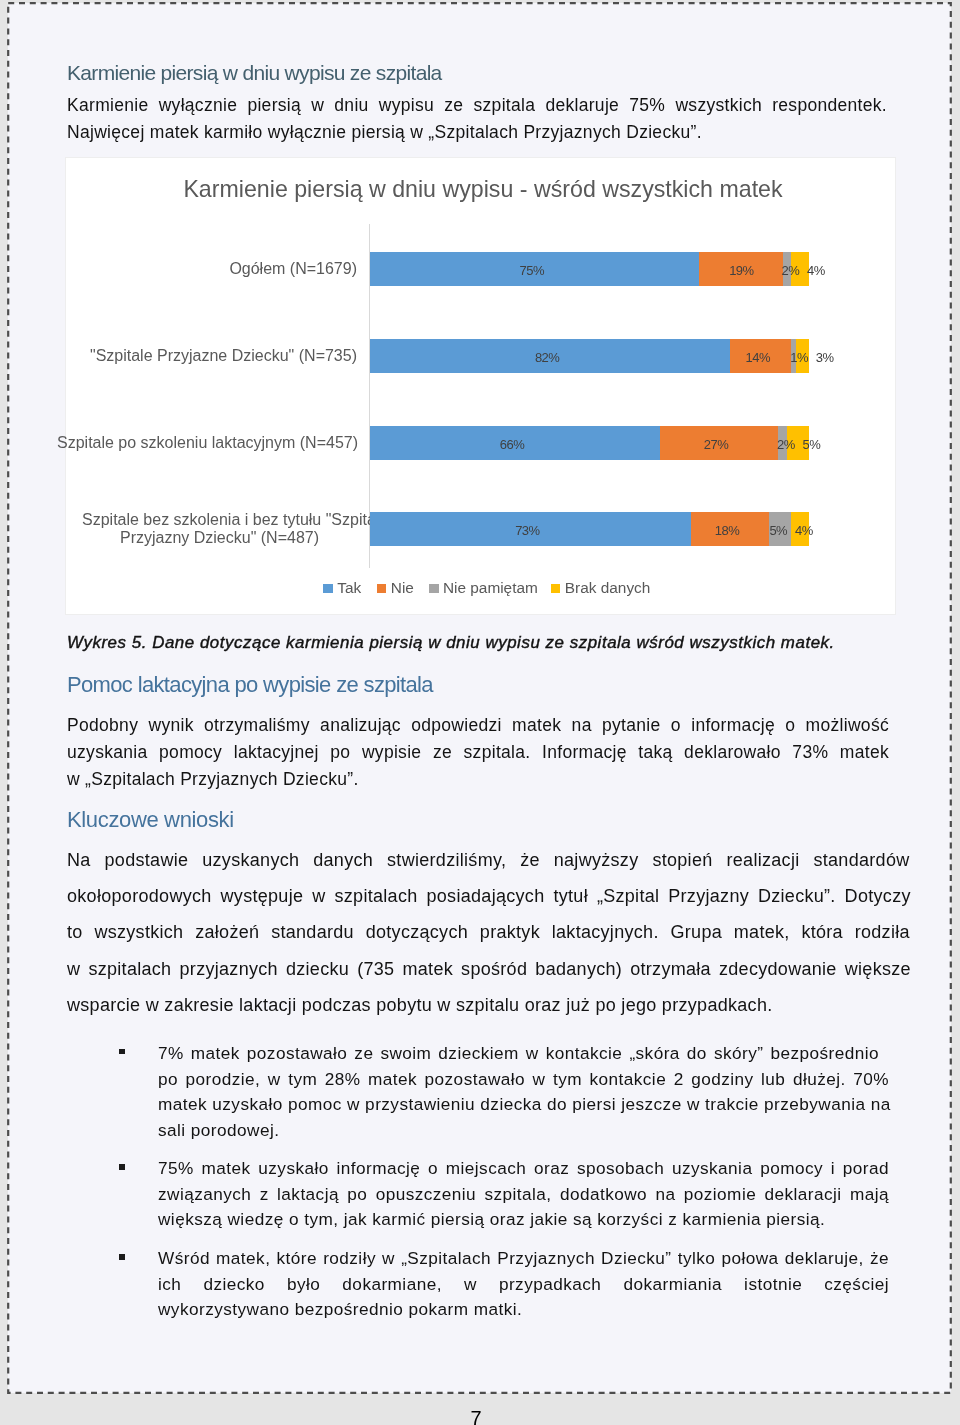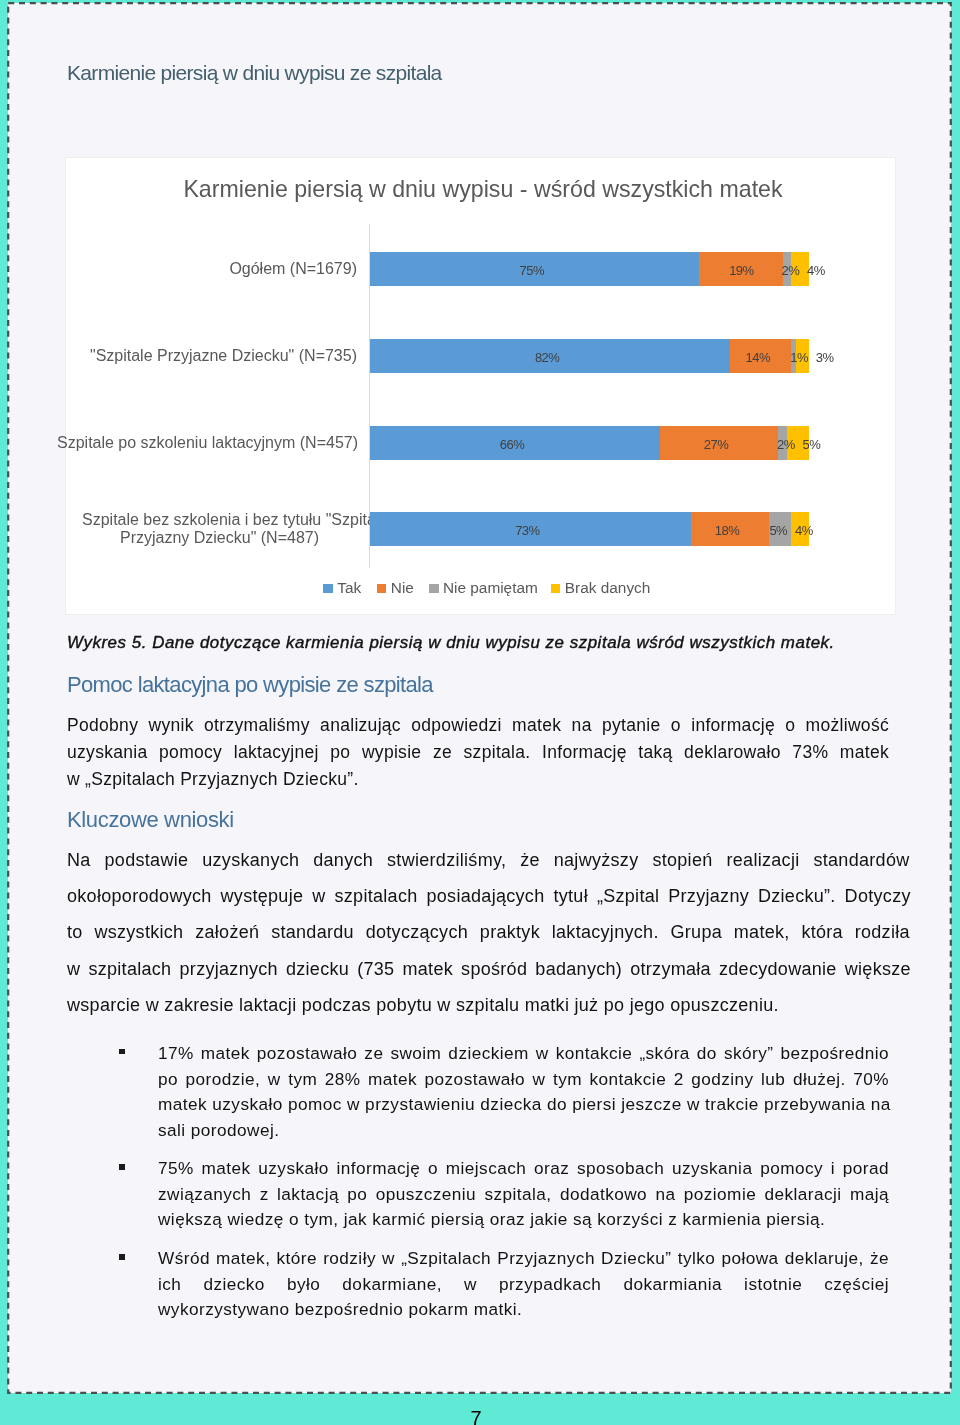--- a/index.html
+++ b/index.html
@@ -1,18 +1,18 @@
 <!DOCTYPE html>
 <html><head>
 <meta charset="utf-8">
 <style>
   html,body{margin:0;padding:0;}
   body{width:960px;height:1425px;background:#ffffff;
        font-family:"Liberation Sans",sans-serif;}
-  #page{position:absolute;left:0;top:0;width:960px;height:1425px;overflow:hidden;background:#5eead4;}
+  #page{position:absolute;left:0;top:0;width:960px;height:1425px;overflow:hidden;background:#e5e5e5;}
   #sheet{position:absolute;left:8px;top:3px;width:943px;height:1390px;background:#f5f5fa;}
   #sheetborder{position:absolute;left:6px;top:1px;width:947px;height:1394px;}
   .blk{position:absolute;}
   .ln{display:block;white-space:nowrap;}
 
   #h1{left:67px;top:61px;font-size:21px;color:#44606e;line-height:24px;letter-spacing:-0.68px;}
   #p1{left:67px;top:91.5px;width:820px;font-size:17.5px;color:#131313;line-height:27.4px;letter-spacing:0.3px;}
   #p1 .ln{white-space:nowrap;}
 
   #caption{left:67px;top:631px;width:830px;font-size:16.9px;letter-spacing:0.54px;color:#131313;
@@ -55,20 +55,24 @@
 </style>
 </head>
 <body>
 
 <div id="page">
 <div id="sheet"></div>
 <svg id="sheetborder" viewBox="0 0 947 1394">
       <rect x="2.2" y="2.2" width="942.6" height="1389.6" fill="none" stroke="#4d4d4d" stroke-width="2.2" stroke-dasharray="6 4.8" stroke-linecap="butt"></rect>
     </svg>
 <div class="blk" id="h1">Karmienie piersią w dniu wypisu ze szpitala</div>
+<div class="blk" id="p1">
+<span class="ln j" style="word-spacing: 5.01px;">Karmienie wyłącznie piersią w dniu wypisu ze szpitala deklaruje 75% wszystkich respondentek.</span>
+<span class="ln">Najwięcej matek karmiło wyłącznie piersią w „Szpitalach Przyjaznych Dziecku”.</span>
+</div>
 <div class="blk" id="chart">
 <div id="chart-title">Karmienie piersią w dniu wypisu - wśród wszystkich matek</div>
 <div id="axisline"></div>
 <div class="catlabel one" style="top:102.2px">
 <span class="ln">Ogółem (N=1679)</span>
 </div>
 <div class="bar" style="top: 94px; width: 438.8px; height: 34px;">
 <div class="seg" style="left: 0px; width: 329.1px; height: 34px; background: rgb(91, 155, 213);"></div>
 <div class="seg" style="left: 329.1px; width: 83.372px; height: 34px; background: rgb(237, 125, 49);"></div>
 <div class="seg" style="left: 412.472px; width: 8.776px; height: 34px; background: rgb(165, 165, 165);"></div>
@@ -143,26 +147,26 @@
 <span class="ln j" style="word-spacing: 5.159px;">Podobny wynik otrzymaliśmy analizując odpowiedzi matek na pytanie o informację o możliwość</span>
 <span class="ln j" style="word-spacing: 6.395px;">uzyskania pomocy laktacyjnej po wypisie ze szpitala. Informację taką deklarowało 73% matek</span>
 <span class="ln">w „Szpitalach Przyjaznych Dziecku”.</span>
 </div>
 <div class="blk" id="h3">Kluczowe wnioski</div>
 <div class="blk" id="p3">
 <span class="ln j" style="word-spacing: 8.646px;">Na podstawie uzyskanych danych stwierdziliśmy, że najwyższy stopień realizacji standardów</span>
 <span class="ln j" style="word-spacing: 3.655px;">okołoporodowych występuje w szpitalach posiadających tytuł „Szpital Przyjazny Dziecku”. Dotyczy</span>
 <span class="ln j" style="word-spacing: 6.491px;">to wszystkich założeń standardu dotyczących praktyk laktacyjnych. Grupa matek, która rodziła</span>
 <span class="ln j" style="word-spacing: 2.792px; text-align: center;">w szpitalach przyjaznych dziecku (735 matek spośród badanych) otrzymała zdecydowanie większe</span>
-<span class="ln">wsparcie w zakresie laktacji podczas pobytu w szpitalu matki już po jego opuszczeniu.</span>
+<span class="ln">wsparcie w zakresie laktacji podczas pobytu w szpitalu oraz już po jego przypadkach.</span>
 </div>
 <div class="blk" id="bullets">
 <div class="bullet">
 <span class="sq"></span>
-<span class="ln j" style="word-spacing: 1.788px;">17% matek pozostawało ze swoim dzieckiem w kontakcie „skóra do skóry” bezpośrednio</span>
+<span class="ln j" style="word-spacing: 1.788px;">7% matek pozostawało ze swoim dzieckiem w kontakcie „skóra do skóry” bezpośrednio</span>
 <span class="ln j" style="word-spacing: 2.288px;">po porodzie, w tym 28% matek pozostawało w tym kontakcie 2 godziny lub dłużej. 70%</span>
 <span class="ln j">matek uzyskało pomoc w przystawieniu dziecka do piersi jeszcze w trakcie przebywania na</span>
 <span class="ln">sali porodowej.</span>
 </div>
 <div class="bullet">
 <span class="sq"></span>
 <span class="ln j" style="word-spacing: 2.521px;">75% matek uzyskało informację o miejscach oraz sposobach uzyskania pomocy i porad</span>
 <span class="ln j" style="word-spacing: 3.112px;">związanych z laktacją po opuszczeniu szpitala, dodatkowo na poziomie deklaracji mają</span>
 <span class="ln">większą wiedzę o tym, jak karmić piersią oraz jakie są korzyści z karmienia piersią.</span>
 </div>

